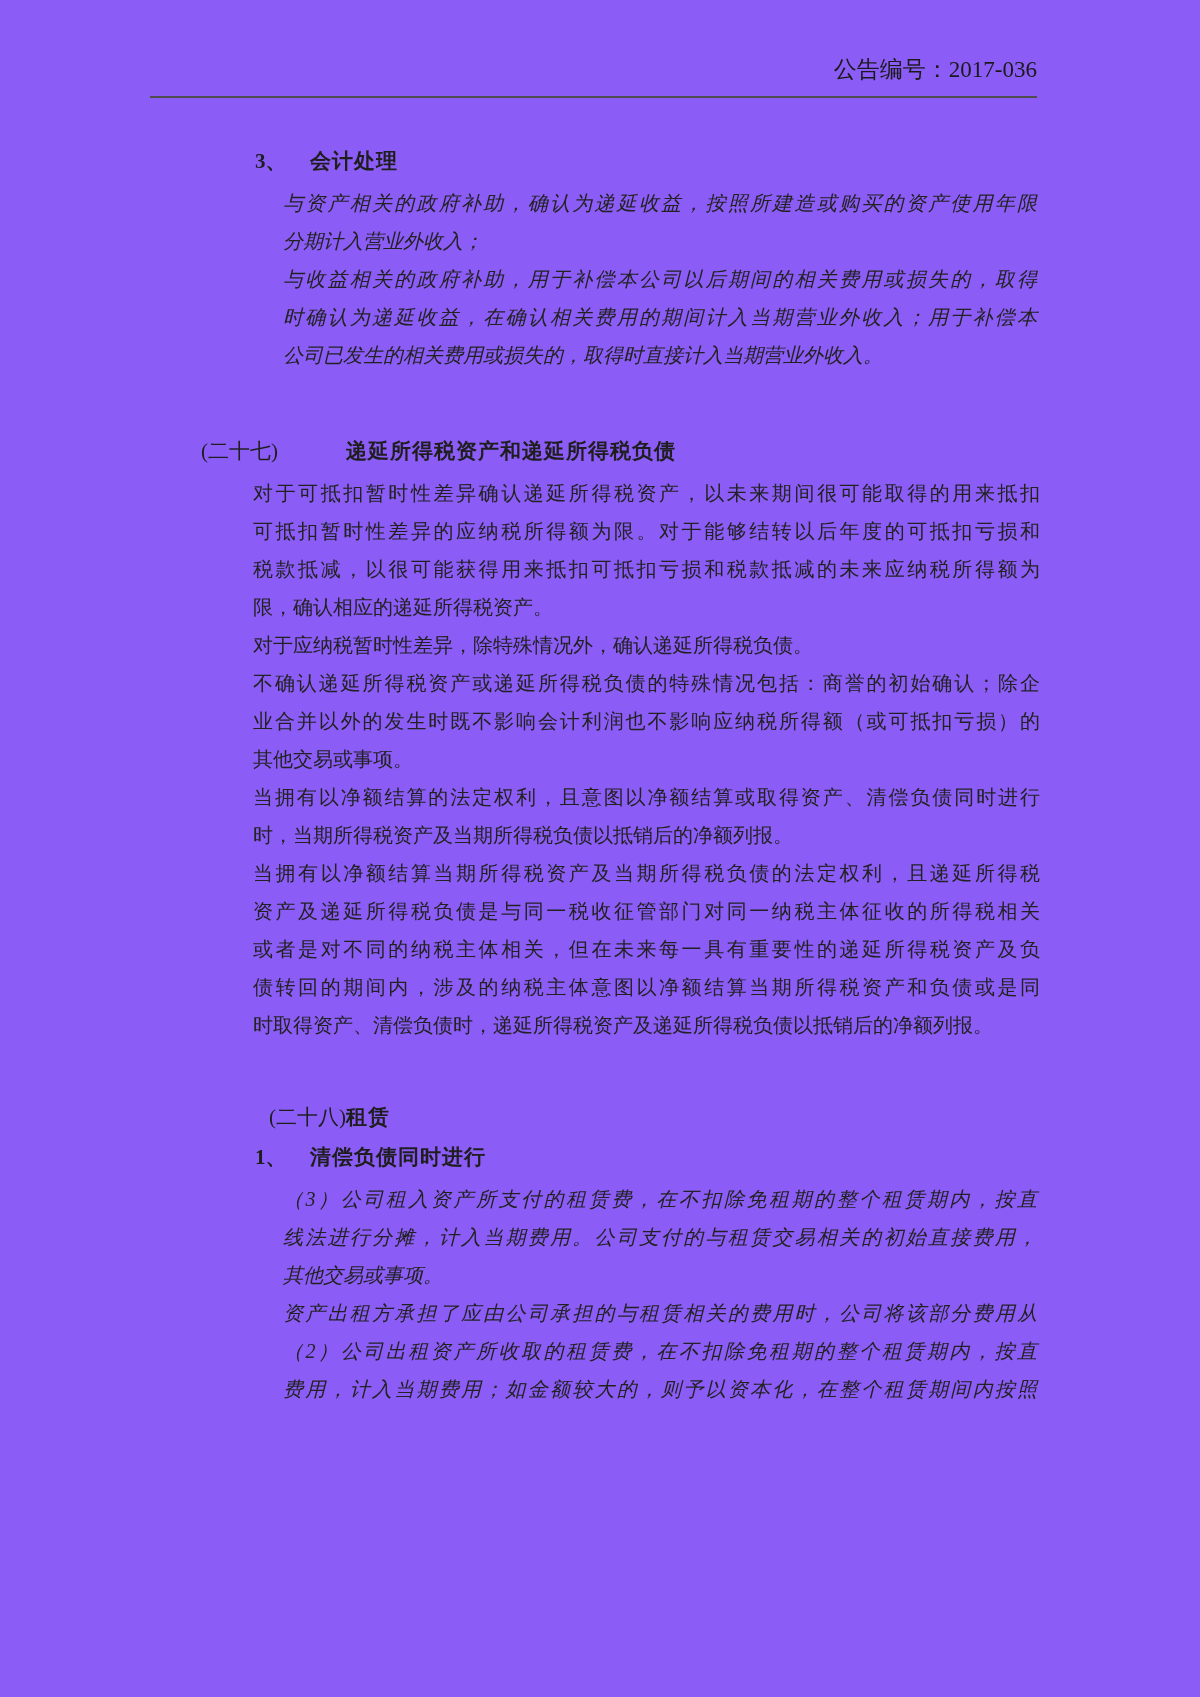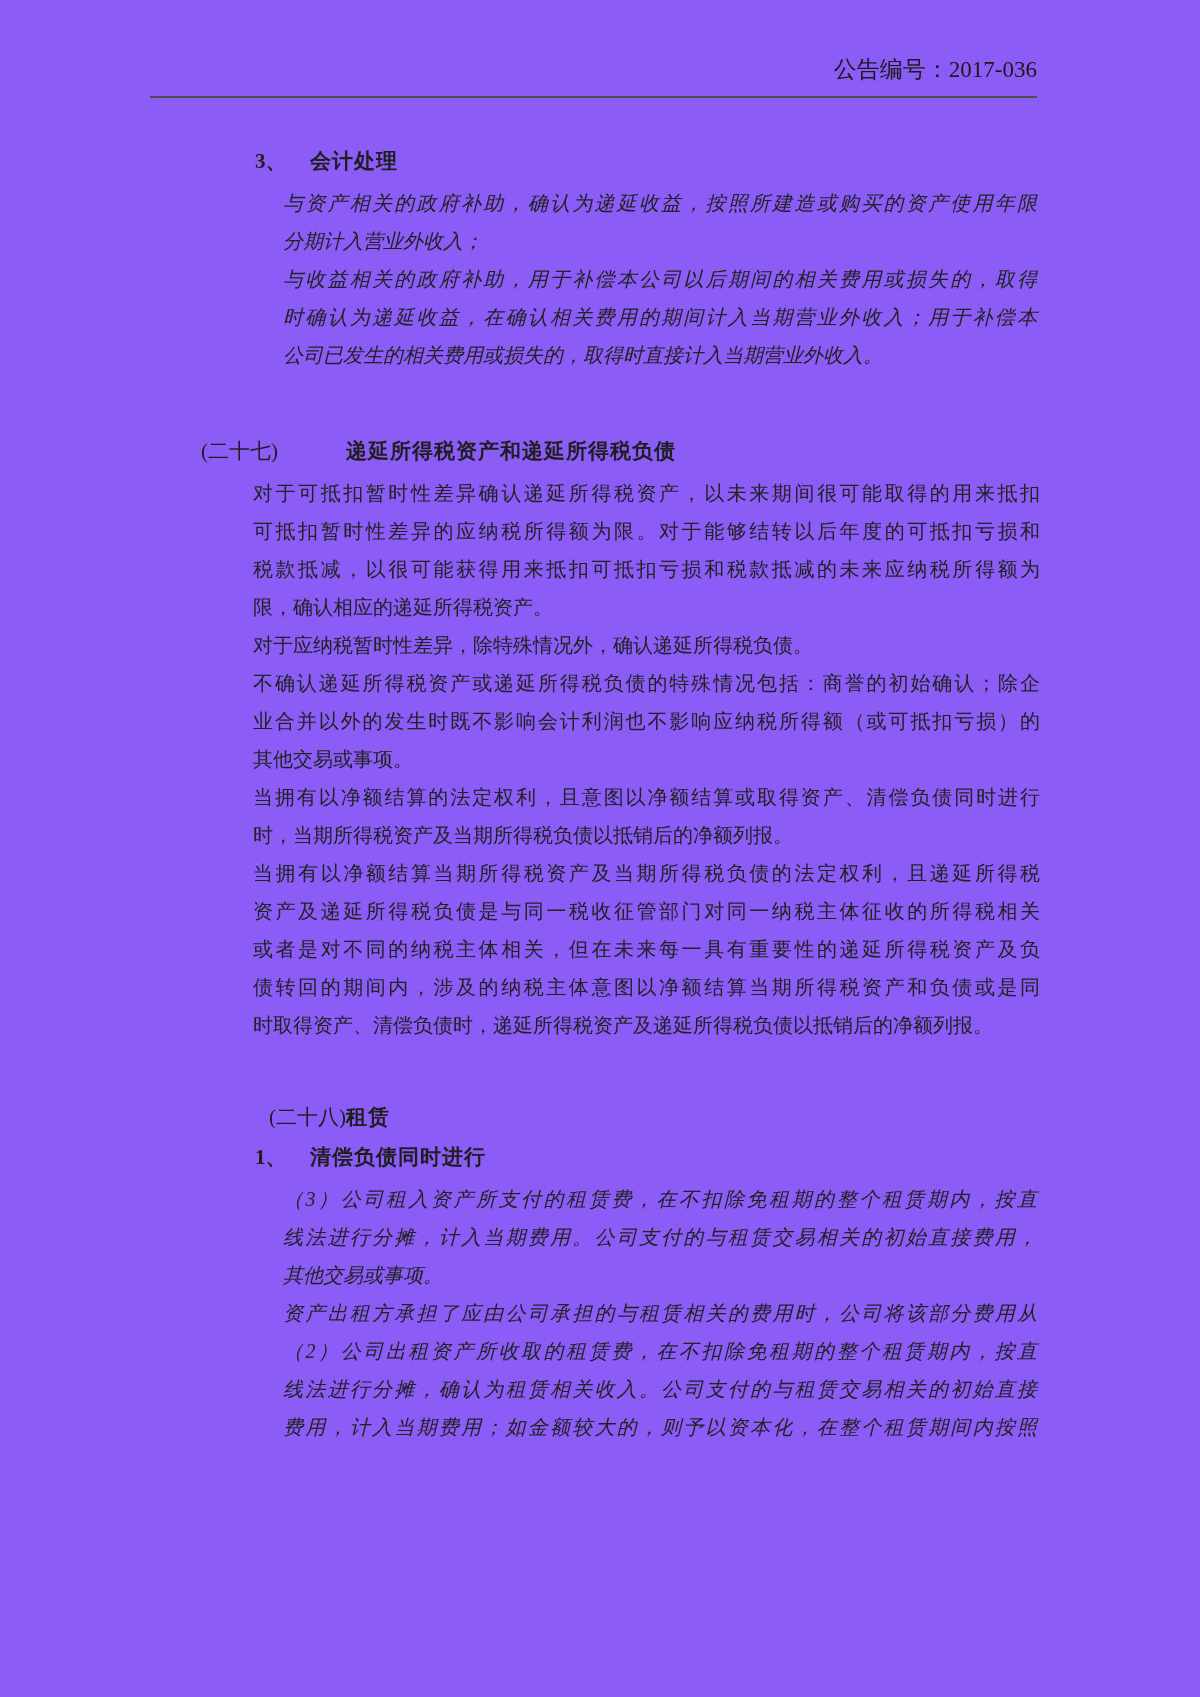--- a/index.html
+++ b/index.html
@@ -158,20 +158,19 @@
         <div class="paragraph">
           <div class="line">（3）公司租入资产所支付的租赁费，在不扣除免租期的整个租赁期内，按直</div>
           <div class="line">线法进行分摊，计入当期费用。公司支付的与租赁交易相关的初始直接费用，</div>
           <div class="line last">其他交易或事项。</div>
         </div>
         <div class="paragraph">
           <div class="line">资产出租方承担了应由公司承担的与租赁相关的费用时，公司将该部分费用从</div>
         </div>
         <div class="paragraph">
           <div class="line">（2）公司出租资产所收取的租赁费，在不扣除免租期的整个租赁期内，按直</div>
-          <div class="line">线法进行分摊，确认为租赁相关收入。公司支付的与租赁交易相关的初始直接</div>
           <div class="line">费用，计入当期费用；如金额较大的，则予以资本化，在整个租赁期间内按照</div>
         </div>
       </div>
     </div>
 
   </div>
 </div>
 
 </body></html>

